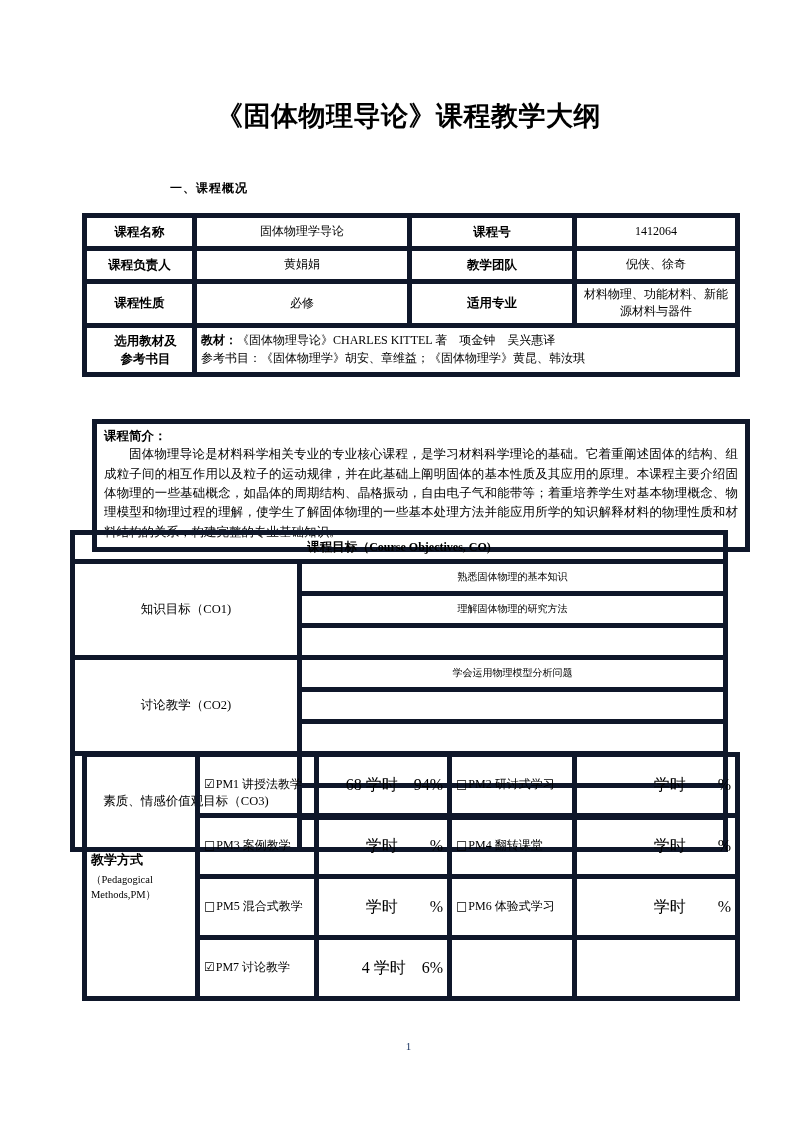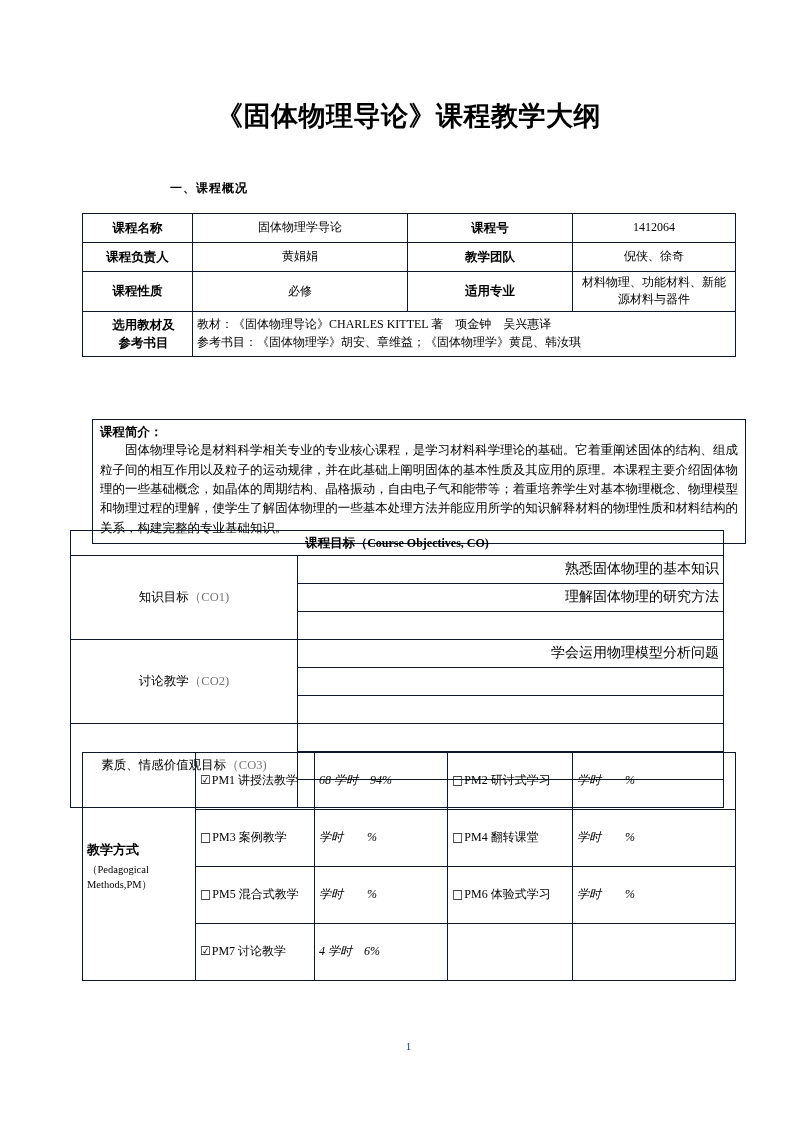--- a/index.html
+++ b/index.html
@@ -48,21 +48,21 @@
   }
 
   
   table.grid {
     position: absolute;
     border-collapse: collapse;
     table-layout: fixed;
     font-size: 12px;
   }
   table.grid td {
-    border: 1px solid #0f172a;
+    border: 5px solid #0f172a;
     padding: 2px 4px;
     vertical-align: middle;
     line-height: 1.45;
     word-wrap: break-word;
   }
   .lbl {
     font-weight: bold;
     text-align: center;
     font-family: "Liberation Sans", "DejaVu Sans", sans-serif;
     font-size: 12.5px;
@@ -81,21 +81,21 @@
     width: 653px;
   }
   #info-table td { height: 24px; }
 
   .books-cell {
     text-align: left;
     padding: 3px 6px;
     line-height: 1.6;
   }
   .books-cell .b-lead {
-    font-weight: normal;
+    font-weight: bold;
     font-family: "Liberation Sans", "DejaVu Sans", sans-serif;
   }
 
   
   #intro-table {
     left: 80px;
     top: 419px;
     width: 653px;
   }
   .intro-head {
@@ -128,27 +128,27 @@
   .obj-banner .en-b {
     font-family: "Liberation Serif", "DejaVu Serif", serif;
     font-weight: bold;
     font-size: 12px;
   }
   .obj-cat {
     text-align: center;
     font-size: 12.5px;
   }
   .co-code {
-    color: #737373;
+    color: #000000;
     font-family: "Liberation Serif", "DejaVu Serif", serif;
   }
   .obj-item {
-    text-align: right;
+    text-align: center;
     padding-left: 7px;
-    font-size: 14px;
+    font-size: 10px;
   }
 
   
   #pm-table {
     left: 70px;
     top: 752px;
     width: 653px;
   }
   #pm-table td { height: 52px; }
   .pm-label-cell {
@@ -165,23 +165,22 @@
     display: block;
     margin-top: 2px;
   }
   .pm-name {
     text-align: left;
     padding-left: 8px;
     font-size: 12px;
     white-space: nowrap;
   }
   .pm-hours {
-    text-align: left;
-    font-size: 12px;
-    font-style: italic;
+    text-align: right;
+    font-size: 16px;
   }
   .cbx {
     font-family: "DejaVu Sans", sans-serif;
     font-size: 12px;
     margin-right: 1px;
   }
 
   
   .page-number {
     position: absolute;

